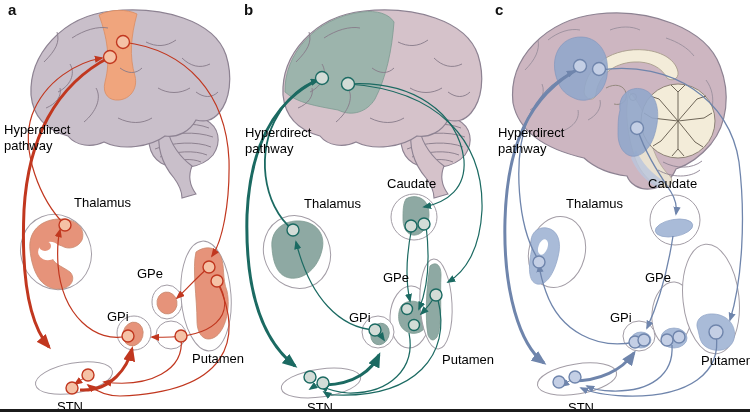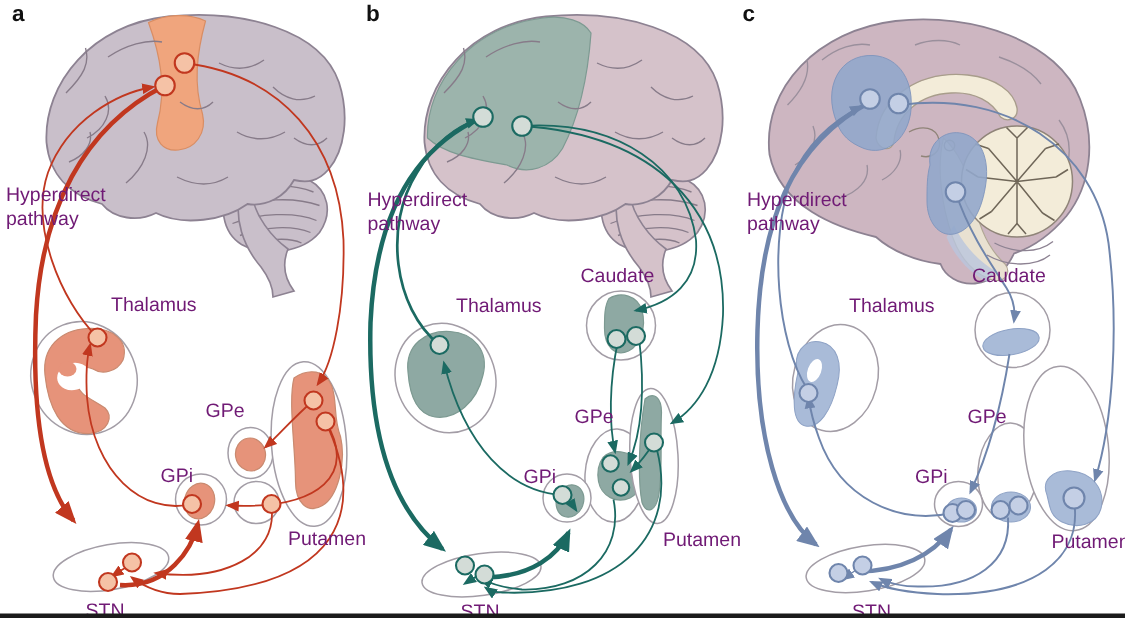--- a/index.html
+++ b/index.html
@@ -1,19 +1,19 @@
 <!DOCTYPE html>
 <html><head>
 <meta charset="utf-8">
 <style>
   html,body{margin:0;padding:0;background:#fff;}
   .fig{position:relative;width:750px;height:412px;background:#fff;overflow:hidden;
        font-family:"Liberation Sans", sans-serif;}
   .fig svg{position:absolute;left:0;top:0;}
-  .lbl{position:absolute;font-size:13px;color:#701a75;white-space:nowrap;line-height:1.2;}
+  .lbl{position:absolute;font-size:13px;color:#000000;white-space:nowrap;line-height:1.2;}
   .pathway{white-space:normal;width:86px;}
   .plet{font-weight:bold;font-size:15px;color:#111;}
   .bottombar{position:absolute;left:0;top:409px;width:750px;height:3px;background:#1b1b1b;}
 </style>
 </head>
 <body>
 
 <div class="fig">
 
 <svg width="750" height="412" viewBox="0 0 750 412">

